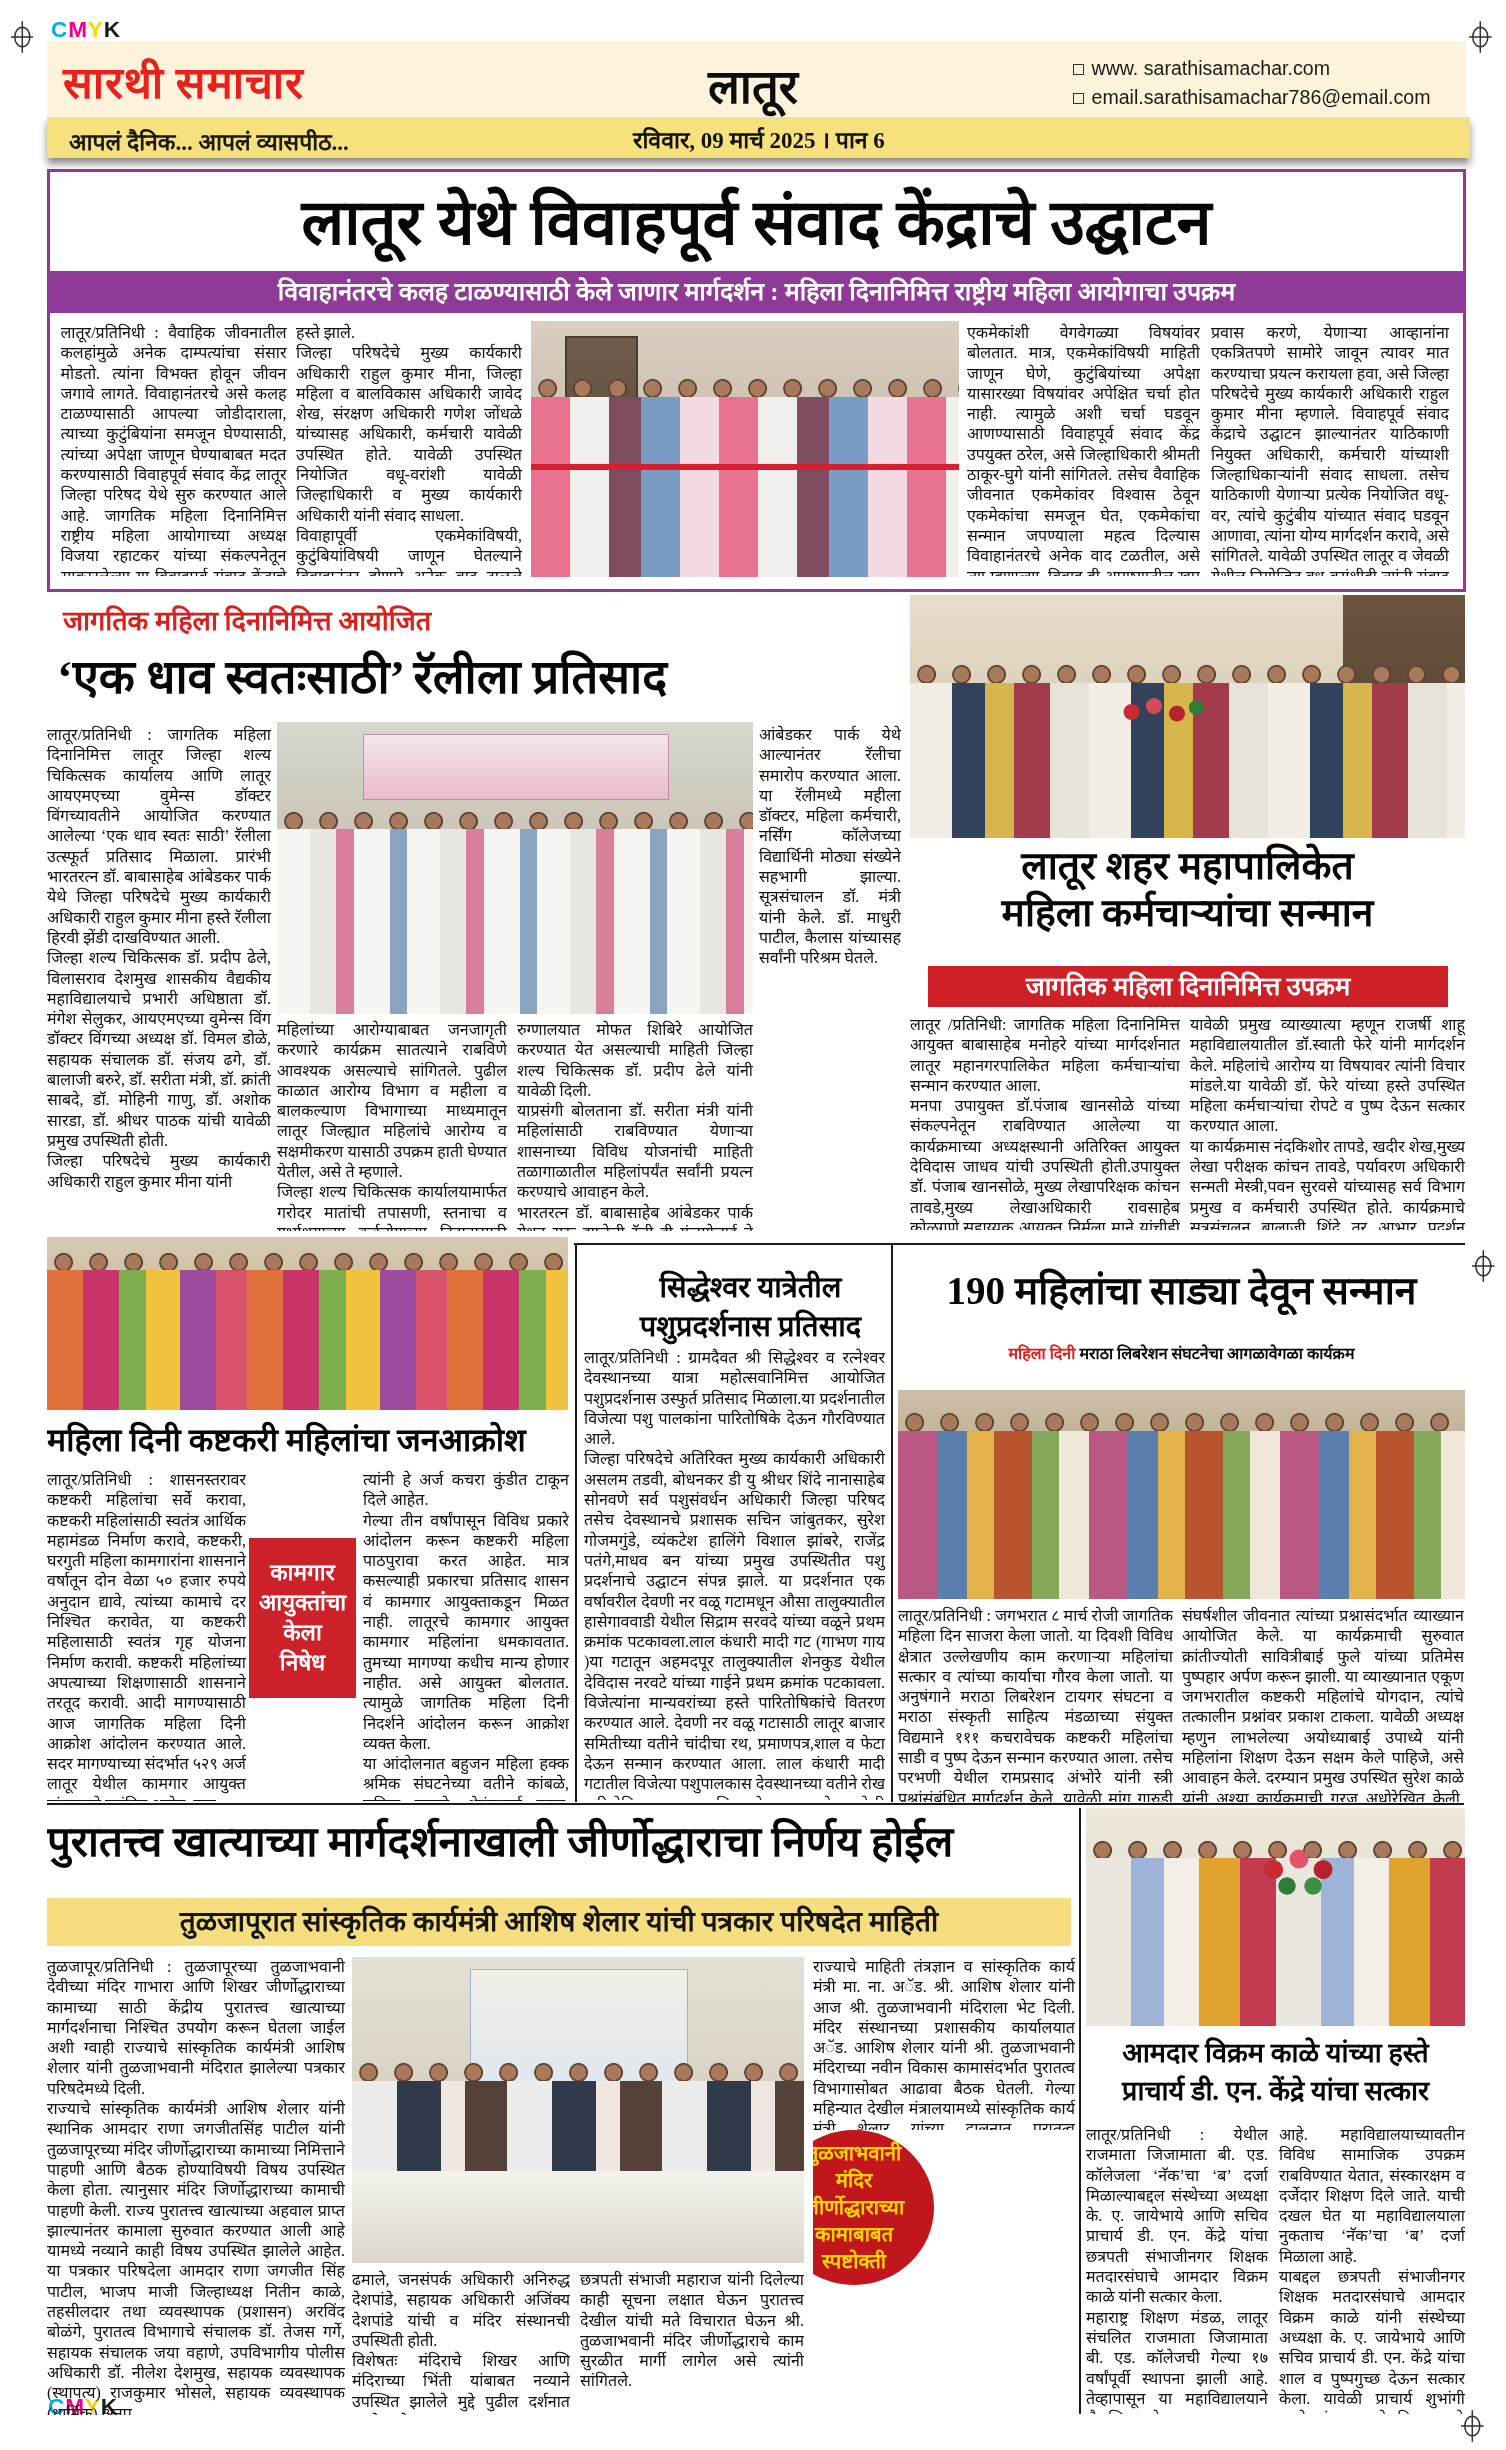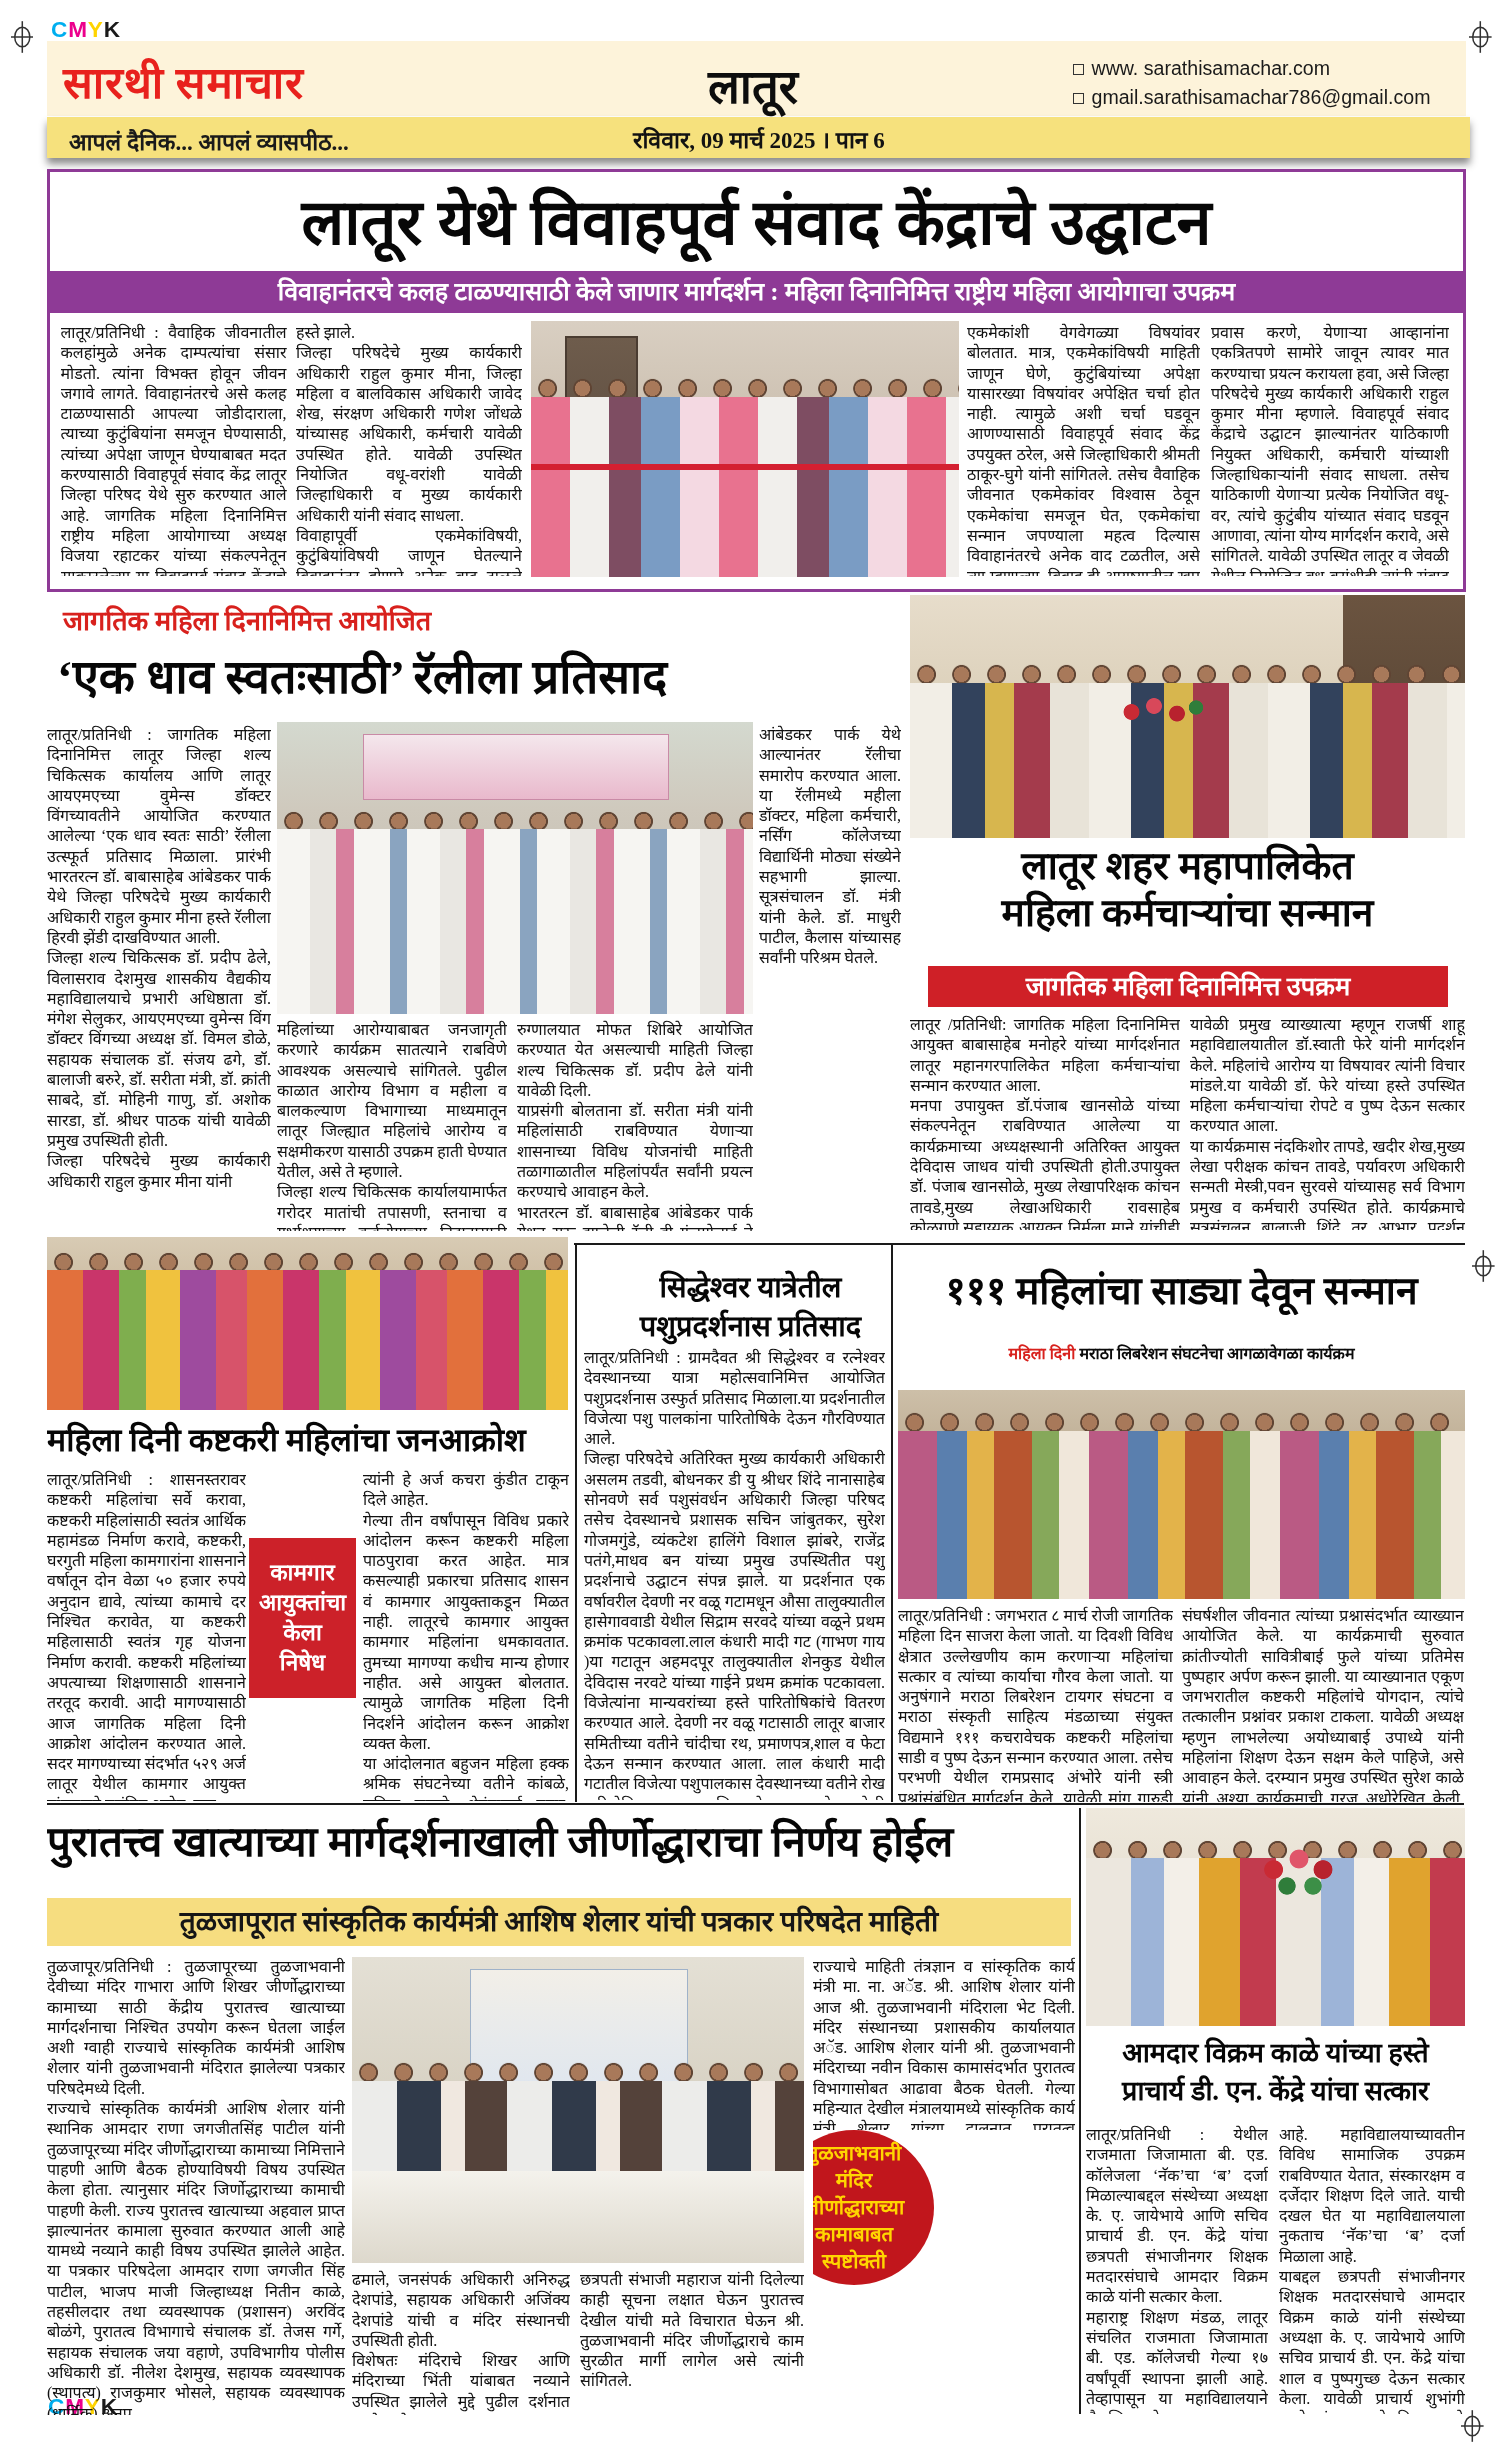--- a/index.html
+++ b/index.html
@@ -124,21 +124,21 @@
       </svg>
   </div>
   <div class="abs cmyk" style="left:51px;top:16.6px;"><span class="c">C</span><span class="m">M</span><span class="y">Y</span><span class="k">K</span></div>
   <div class="abs cmyk" style="left:48px;top:2394px;"><span class="c">C</span><span class="m">M</span><span class="y">Y</span><span class="k">K</span></div>
 
   <header class="abs masthead"></header>
   <div class="abs mast-title">सारथी समाचार</div>
   <div class="abs mast-city">लातूर</div>
   <div class="abs mast-contact">
     <div><span class="sq"></span><span>www. sarathisamachar.com</span></div>
-    <div><span class="sq"></span><span>gmail.sarathisamachar786@gmail.com</span></div>
+    <div><span class="sq"></span><span>email.sarathisamachar786@email.com</span></div>
   </div>
   <div class="abs strip"></div>
   <div class="abs motto">आपलं दैनिक... आपलं व्यासपीठ...</div>
   <div class="abs dateline">रविवार, 09 मार्च 2025 । पान 6</div>
 
   <section class="abs leadbox">
     <h1 class="abs lead-head" style="margin:0;">लातूर येथे विवाहपूर्व संवाद केंद्राचे उद्घाटन</h1>
     <div class="abs lead-sub">विवाहानंतरचे कलह टाळण्यासाठी केले जाणार मार्गदर्शन : महिला दिनानिमित्त राष्ट्रीय महिला आयोगाचा उपक्रम</div>
     <div class="abs col" style="left:10.5px;top:151px;width:226px;height:253px;">लातूर/प्रतिनिधी : वैवाहिक जीवनातील कलहांमुळे अनेक दाम्पत्यांचा संसार मोडतो. त्यांना विभक्त होवून जीवन जगावे लागते. विवाहानंतरचे असे कलह टाळण्यासाठी आपल्या जोडीदाराला, त्याच्या कुटुंबियांना समजून घेण्यासाठी, त्यांच्या अपेक्षा जाणून घेण्याबाबत मदत करण्यासाठी विवाहपूर्व संवाद केंद्र लातूर जिल्हा परिषद येथे सुरु करण्यात आले आहे. जागतिक महिला दिनानिमित्त राष्ट्रीय महिला आयोगाच्या अध्यक्ष विजया रहाटकर यांच्या संकल्पनेतून साकारलेल्या या विवाहपूर्व संवाद केंद्राचे उद्घाटन जिल्हाधिकारी वर्षा ठाकूर-घुगे यांच्या</div>
     <div class="abs col" style="left:246px;top:151px;width:226px;height:253px;">हस्ते झाले.
@@ -218,21 +218,21 @@
   </section>
 
   <section>
     <h2 class="abs h-sidd prewrap" style="left:584px;top:1252px;width:301px;margin:16px;">सिद्धेश्वर यात्रेतील
 पशुप्रदर्शनास प्रतिसाद</h2>
     <div class="abs col" style="left:584px;top:1348px;width:301px;height:452px;">लातूर/प्रतिनिधी : ग्रामदैवत श्री सिद्धेश्वर व रत्नेश्वर देवस्थानच्या यात्रा महोत्सवानिमित्त आयोजित पशुप्रदर्शनास उस्फुर्त प्रतिसाद मिळाला.या प्रदर्शनातील विजेत्या पशु पालकांना पारितोषिके देऊन गौरविण्यात आले.
 जिल्हा परिषदेचे अतिरिक्त मुख्य कार्यकारी अधिकारी असलम तडवी, बोधनकर डी यु श्रीधर शिंदे नानासाहेब सोनवणे सर्व पशुसंवर्धन अधिकारी जिल्हा परिषद तसेच देवस्थानचे प्रशासक सचिन जांबुतकर, सुरेश गोजमगुंडे, व्यंकटेश हालिंगे विशाल झांबरे, राजेंद्र पतंगे,माधव बन यांच्या प्रमुख उपस्थितीत पशु प्रदर्शनाचे उद्घाटन संपन्न झाले. या प्रदर्शनात एक वर्षावरील देवणी नर वळू गटामधून औसा तालुक्यातील हासेगाववाडी येथील सिद्राम सरवदे यांच्या वळूने प्रथम क्रमांक पटकावला.लाल कंधारी मादी गट (गाभण गाय )या गटातून अहमदपूर तालुक्यातील शेनकुड येथील देविदास नरवटे यांच्या गाईने प्रथम क्रमांक पटकावला. विजेत्यांना मान्यवरांच्या हस्ते पारितोषिकांचे वितरण करण्यात आले. देवणी नर वळू गटासाठी लातूर बाजार समितीच्या वतीने चांदीचा रथ, प्रमाणपत्र,शाल व फेटा देऊन सन्मान करण्यात आला. लाल कंधारी मादी गटातील विजेत्या पशुपालकास देवस्थानच्या वतीने रोख पारितोषिक व सन्मानचिन्ह देण्यात आले.  यावेळी बाजार समितीचे सचिव सतिश भोसले, बाळासाहेब पाटील, व्यंकटेश हालिंगे, विशाल झांबरे, ओम गोपे, महादेव बन, शिवानंद कातले यांची प्रमुख उपस्थिती होती.</div>
   </section>
 
   <section>
-    <h2 class="abs h-saree" style="left:898px;top:1262px;width:567px;margin:0;">१११ महिलांचा साड्या देवून सन्मान</h2>
+    <h2 class="abs h-saree" style="left:898px;top:1262px;width:567px;margin:0;">190 महिलांचा साड्या देवून सन्मान</h2>
     <div class="abs saree-tag" style="left:898px;top:1342px;width:567px;"><span class="hl">महिला दिनी</span><span> मराठा लिबरेशन संघटनेचा आगळावेगळा कार्यक्रम</span></div>
     <div class="abs photo" id="ph-saree" style="left:898px;top:1390px;width:567px;height:209px;">
       <div class="crowd" style="height:90%;">
         <div class="heads"></div>
         <div class="bodies"></div>
       </div>
     </div>
     <div class="abs col" style="left:898px;top:1606px;width:275px;height:196px;">लातूर/प्रतिनिधी : जगभरात ८ मार्च रोजी जागतिक महिला दिन साजरा केला जातो. या दिवशी विविध क्षेत्रात उल्लेखणीय काम करणाऱ्या महिलांचा सत्कार व त्यांच्या कार्याचा गौरव केला जातो. या अनुषंगाने मराठा लिबरेशन टायगर संघटना व मराठा संस्कृती साहित्य मंडळाच्या संयुक्त विद्यमाने १११ कचरावेचक कष्टकरी महिलांचा साडी व पुष्प देऊन सन्मान करण्यात आला. तसेच परभणी येथील रामप्रसाद अंभोरे यांनी स्त्री प्रश्नांसंबंधित मार्गदर्शन केले. यावेळी मांग गारुडी वस्तीतील(विलास नगर ) नागरिक, संघटना व मंडळाचे पदाधिकारी आणि महिला मोठ्या संख्येने उपस्थित होत्या. लातूर येथील मांग गारुडी वस्तीत सर्वाधिक महिला कचरावेचन व मजुरी करून घर भागवतात. या</div>
     <div class="abs col" style="left:1182px;top:1606px;width:282px;height:196px;">संघर्षशील जीवनात त्यांच्या प्रश्नासंदर्भात व्याख्यान आयोजित केले. या कार्यक्रमाची सुरुवात क्रांतीज्योती सावित्रीबाई फुले यांच्या प्रतिमेस पुष्पहार अर्पण करून झाली. या व्याख्यानात एकूण जगभरातील कष्टकरी महिलांचे योगदान, त्यांचे तत्कालीन प्रश्नांवर प्रकाश टाकला. यावेळी अध्यक्ष म्हणुन लाभलेल्या अयोध्याबाई उपाध्ये यांनी महिलांना शिक्षण देऊन सक्षम केले पाहिजे, असे आवाहन केले. दरम्यान प्रमुख उपस्थित सुरेश काळे यांनी अश्या कार्यक्रमाची गरज अधोरेखित केली. यावेळी आलेल्या महिलांनी आपले प्रश्न मांडले. यावेळी प्रास्ताविक मराठा संस्कृती साहित्य मंडळाचे अध्यक्ष भीमराव गडेराव यांनी केले असून आभार मराठा लिबरेशन टायगर संघटनेचे विशाल काळे यांनी मानले.</div>
   </section>

